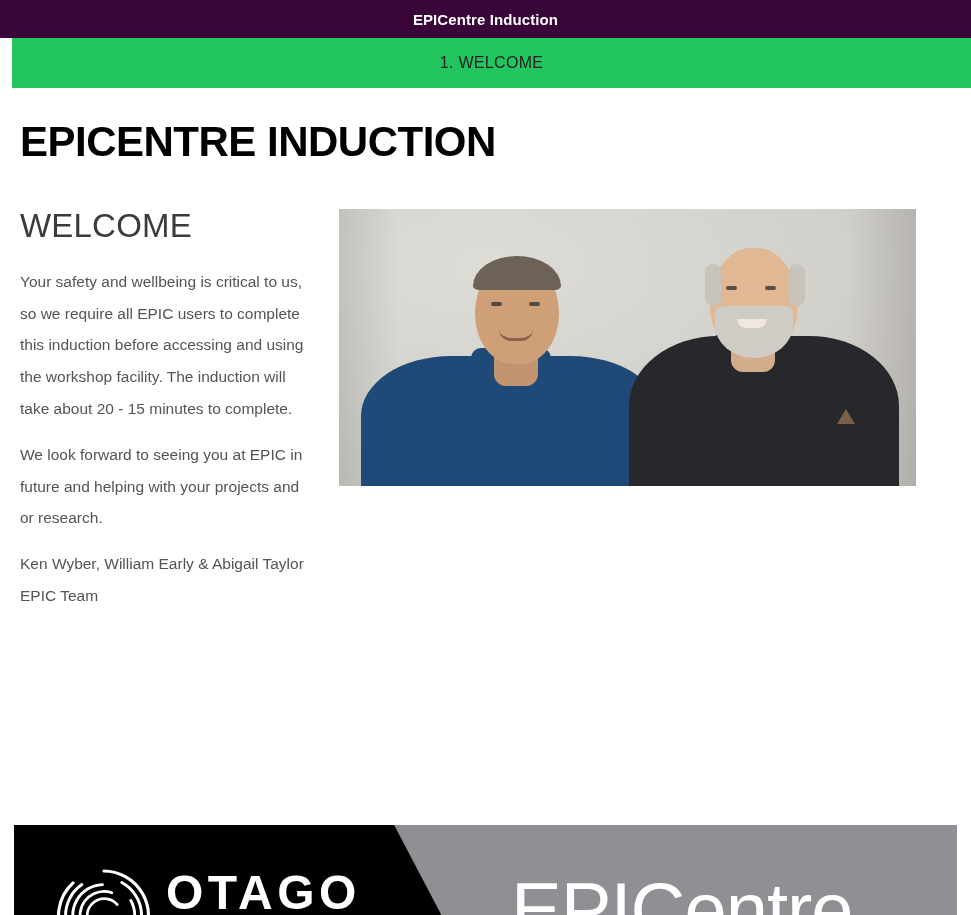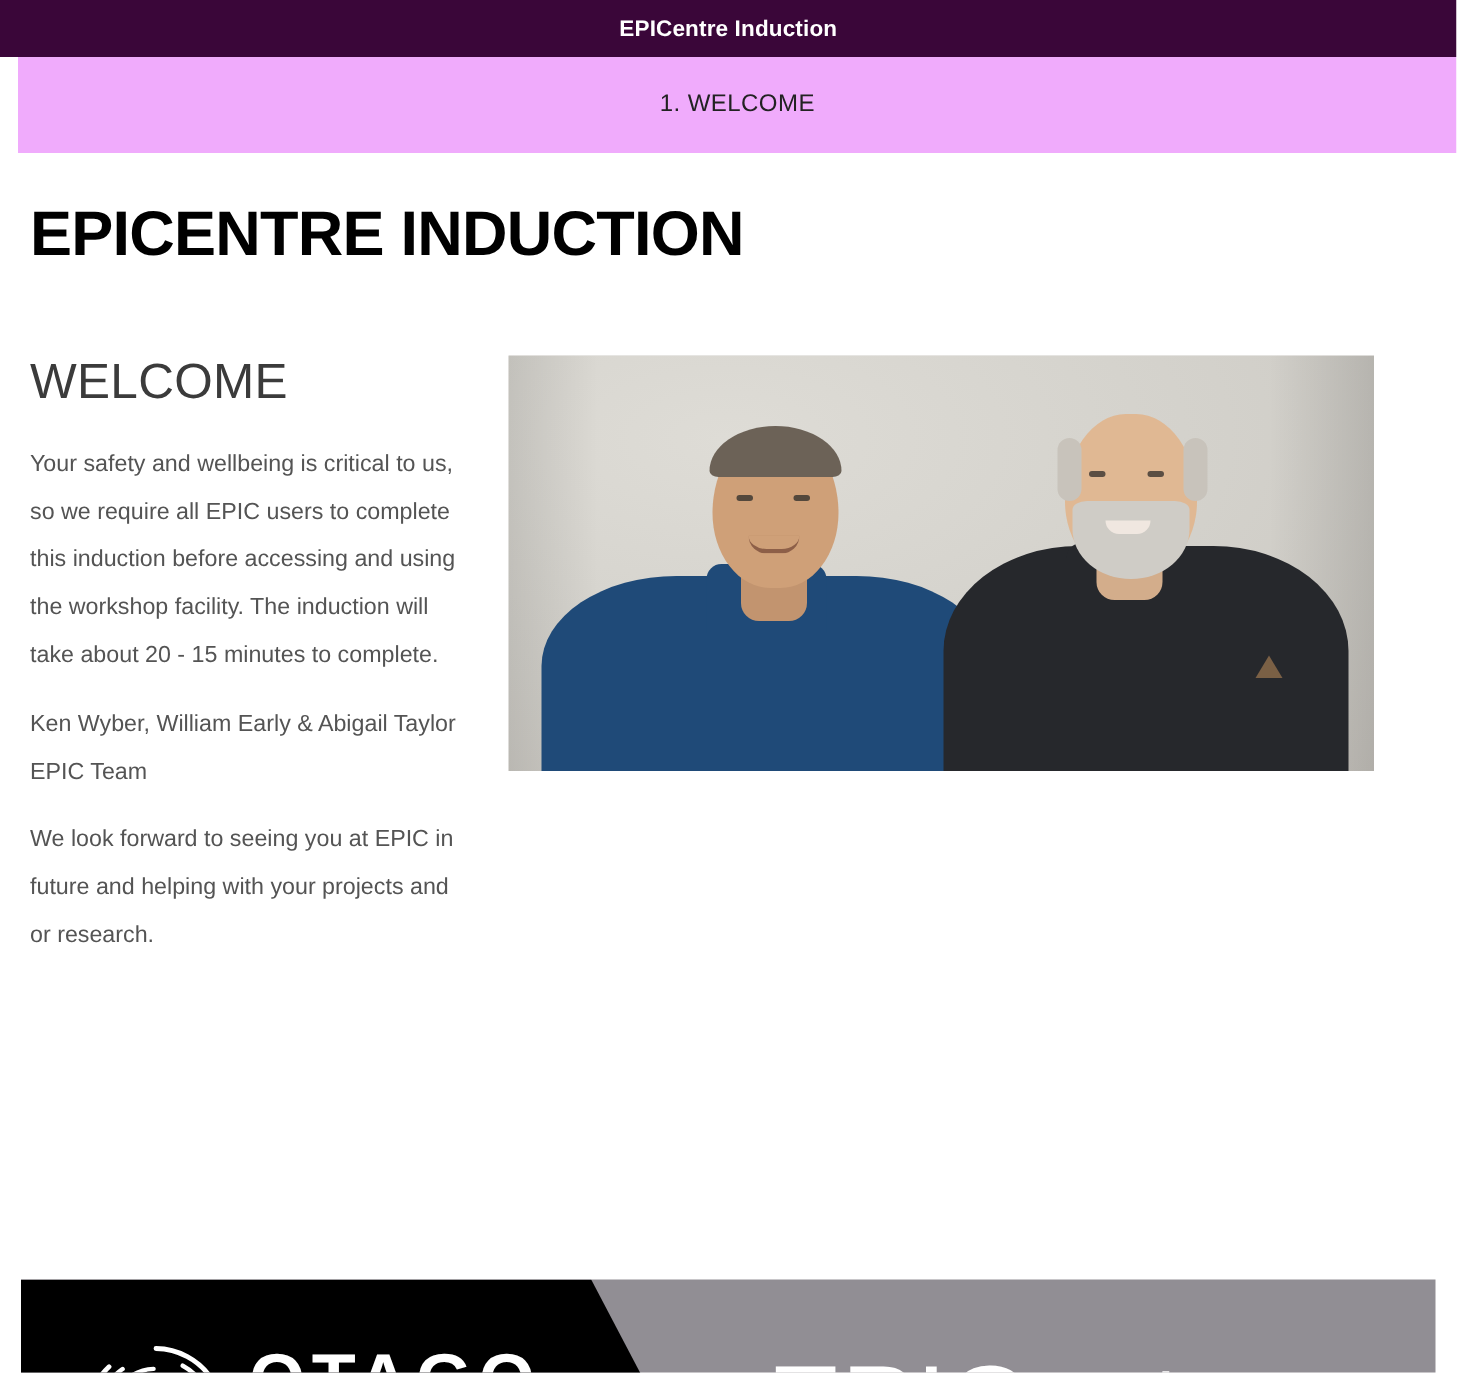--- a/index.html
+++ b/index.html
@@ -25,22 +25,22 @@
   }
   .topbar-title {
     color: #ffffff;
     font-size: 15px;
     font-weight: bold;
     letter-spacing: 0.1px;
   }
 
   
   .sectionbar {
-    height: 64px;
-    background: #f0abfc;
+    height: 50px;
+    background: #22c55e;
     display: flex;
     align-items: center;
     justify-content: center;
     margin-left: 12px;
   }
   .sectionbar-title {
     color: #222222;
     font-size: 16px;
     font-weight: normal;
     letter-spacing: 0.3px;
@@ -58,21 +58,21 @@
     font-weight: bold;
     color: #000000;
     letter-spacing: -0.5px;
     margin: 31px 0 0 1px;
     line-height: 1.1;
   }
 
   .content-row {
     display: flex;
     align-items: flex-start;
-    margin-top: 58px;
+    margin-top: 44px;
   }
 
   .col-left {
     width: 310px;
     flex: 0 0 310px;
     padding-right: 12px;
     box-sizing: border-box;
   }
 
   .welcome-heading {
@@ -343,26 +343,26 @@
 
   <h1 class="page-title">EPICENTRE INDUCTION</h1>
 
   <div class="content-row">
 
     <div class="col-left">
       <h2 class="welcome-heading">WELCOME</h2>
 
       <p class="body-para">Your safety and wellbeing is critical to us, so we require all EPIC users to complete this induction before accessing and using the workshop facility. The induction will take about 20 - 15 minutes to complete.</p>
 
+      <p class="body-para">We look forward to seeing you at EPIC in future and helping with your projects and or research.</p>
+
       <p class="body-para">
         <span>Ken Wyber, William Early &amp; Abigail Taylor</span><br>
         <span>EPIC Team</span>
       </p>
-
-      <p class="body-para">We look forward to seeing you at EPIC in future and helping with your projects and or research.</p>
     </div>
 
     <div class="col-right">
       <div class="photo">
         <div class="wall"></div>
         <div class="shadow-l"></div>
         <div class="shadow-r"></div>
 
         <div class="p1-body"></div>
         <div class="p1-collar"></div>

